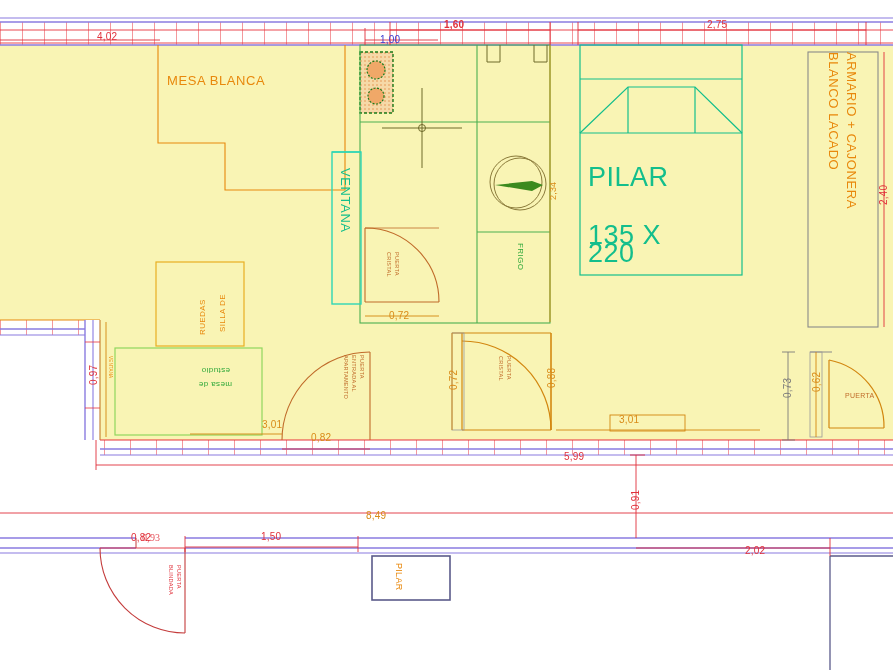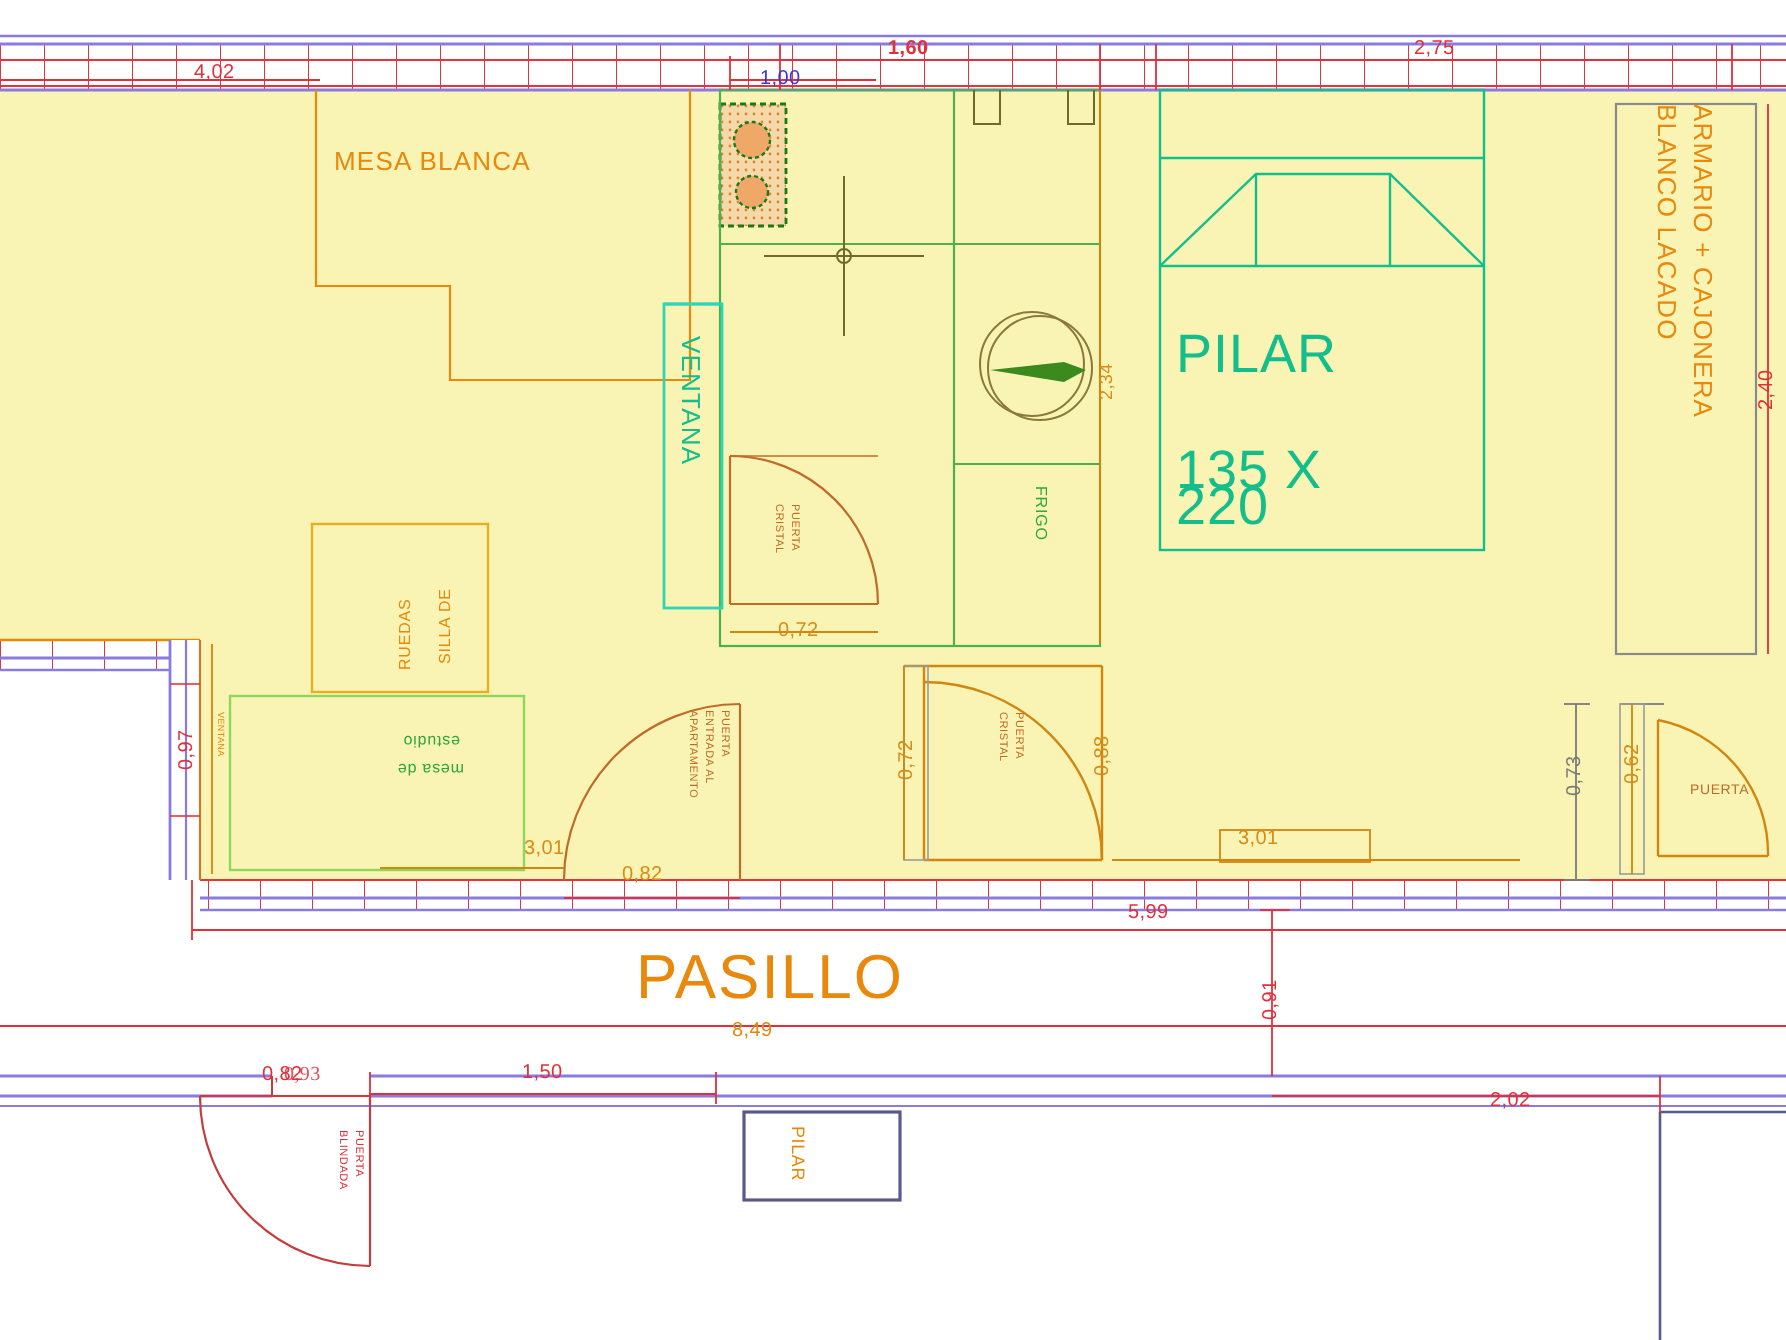--- a/index.html
+++ b/index.html
@@ -270,21 +270,20 @@
 <div class="lbl green med r90cw" style="left:352px;top:168px;">VENTANA</div>
 
 <div class="lbl green2 small r90cw" style="left:524px;top:243px;">FRIGO</div>
 
 <div class="lbl orange small r90" style="left:219px;top:332px;">SILLA DE</div>
 <div class="lbl orange small r90" style="left:199px;top:335px;">RUEDAS</div>
 
 <div class="lbl green2 small r180" style="left:232px;top:388px;">mesa de</div>
 <div class="lbl green2 small r180" style="left:230px;top:374px;">estudio</div>
 
-<div class="lbl orange huge" style="left:318px;top:473px;">PASILLO</div>
 
 <div class="lbl orange tiny r90cw" style="left:403px;top:563px;font-size:9px;">PILAR</div>
 
 <div class="lbl brown tiny" style="left:845px;top:392px;font-size:7px;">PUERTA</div>
 
 <div class="lbl brown tiny r90cw" style="left:399px;top:252px;">PUERTA</div>
 <div class="lbl brown tiny r90cw" style="left:391px;top:252px;">CRISTAL</div>
 
 <div class="lbl brown tiny r90cw" style="left:511px;top:356px;">PUERTA</div>
 <div class="lbl brown tiny r90cw" style="left:503px;top:356px;">CRISTAL</div>

